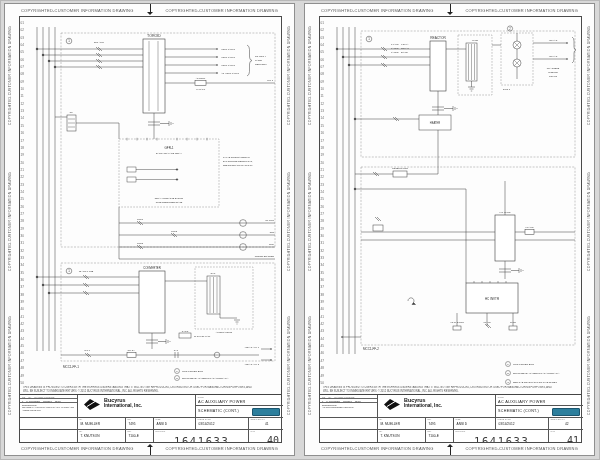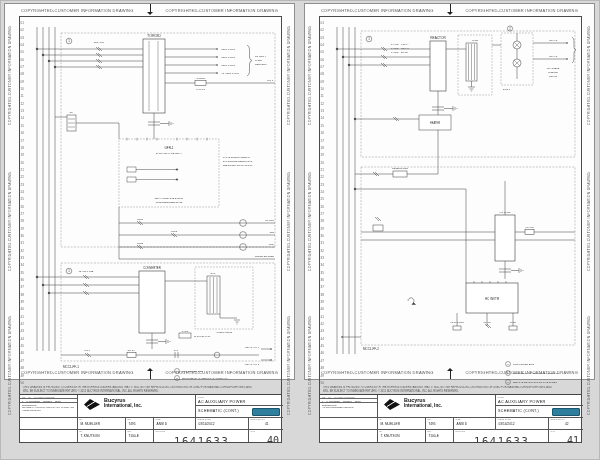--- a/index.html
+++ b/index.html
@@ -1,18 +1,18 @@
 <!DOCTYPE html>
 <html><head>
 <meta charset="utf-8">
 <style>
   html,body{margin:0;padding:0;background:#cfcfcf;}
   .stage{position:relative;width:600px;height:460px;background:#d8d8d8;overflow:hidden;
          font-family:"Liberation Sans",sans-serif;box-shadow:inset 0 0 0 1px #b8b8b8;}
-  .page{position:absolute;top:3px;width:291px;height:377px;background:#fdfdfd;
+  .page{position:absolute;top:3px;width:291px;height:453px;background:#fdfdfd;
         border:1px solid #8f8f8f;box-sizing:border-box;}
   #pageL{left:4px;} #pageR{left:304px;}
 
   .banner{position:absolute;left:0;right:0;height:6px;color:#555;}
   .banner.top{top:4px;} .banner.bot{bottom:3px;}
   .banner span{position:absolute;width:50%;text-align:center;font-size:4px;letter-spacing:.25px;white-space:nowrap;overflow:hidden;}
   .banner span.l{left:0;} .banner span.r{left:50%;}
 
   .tickv{position:absolute;left:50%;width:1px;background:#222;}
   .tickv.top{top:0;height:10px;} .tickv.bot{bottom:0;height:10px;}

